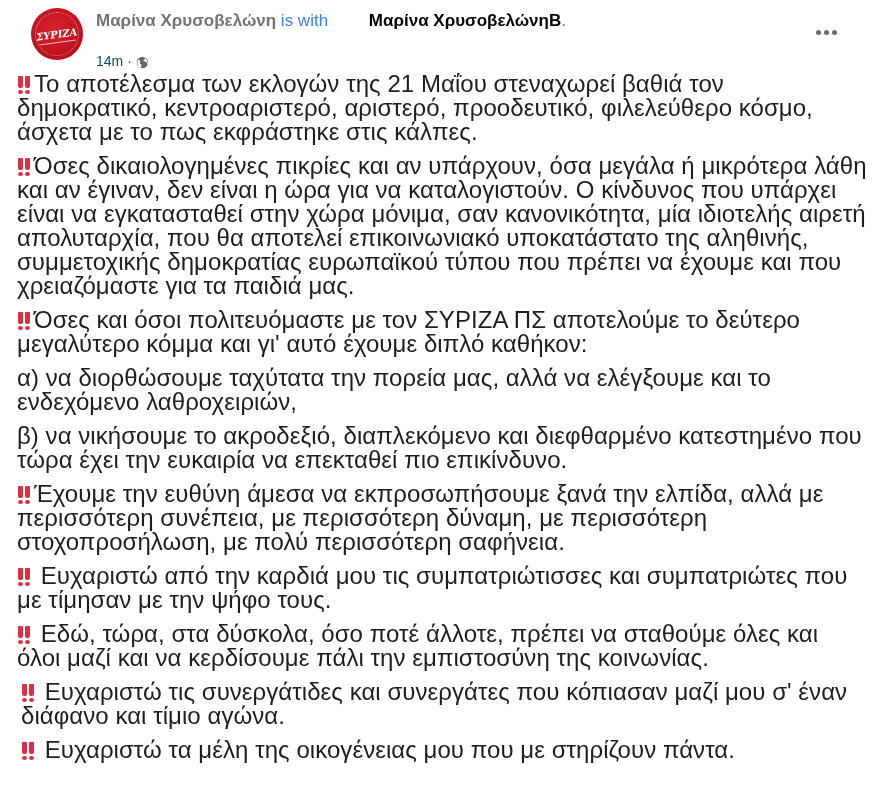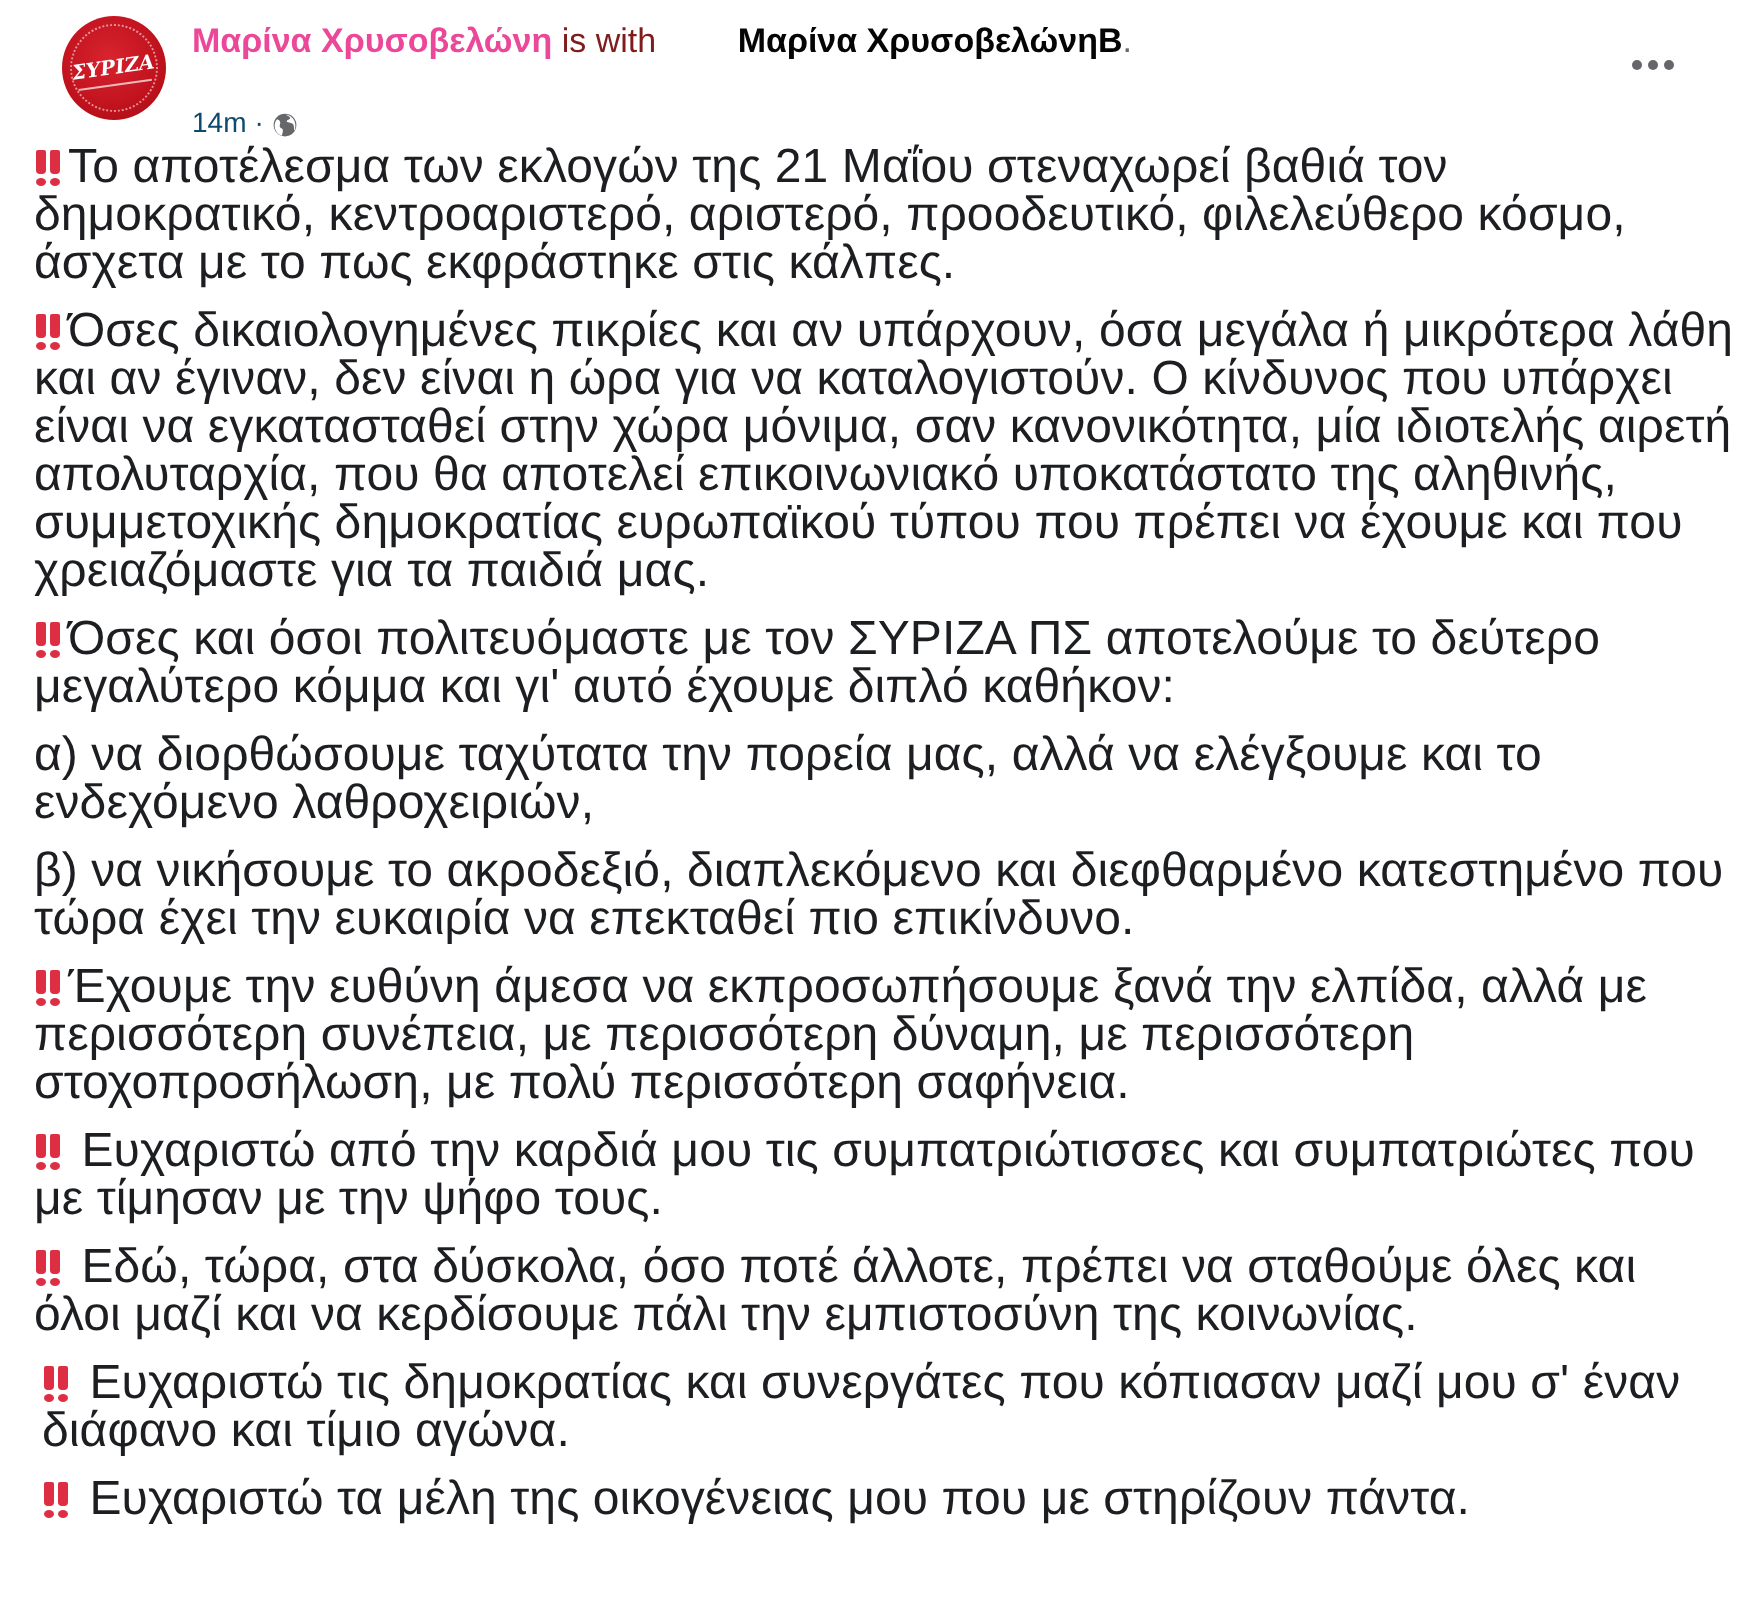--- a/index.html
+++ b/index.html
@@ -68,24 +68,24 @@
       left: 80px;
       top: 10px;
     }
     .title-line {
       font-size: 17px;
       line-height: 22px;
       white-space: nowrap;
     }
     .author-name {
       font-weight: bold;
-      color: #ec4899;
+      color: #737373;
     }
     .with-text {
-      color: #7f1d1d;
+      color: #3b82f6;
       font-weight: normal;
     }
     .tagged-name {
       font-weight: bold;
       color: #050505;
       padding-left: 36px;
     }
     .title-period {
       color: #65676b;
     }
@@ -226,18 +226,18 @@
     <p class="para"><span>α) να διορθώσουμε ταχύτατα την πορεία μας, αλλά να ελέγξουμε και το ενδεχόμενο λαθροχειριών,</span></p>
 
     <p class="para"><span>β) να νικήσουμε το ακροδεξιό, διαπλεκόμενο και διεφθαρμένο κατεστημένο που τώρα έχει την ευκαιρία να επεκταθεί πιο επικίνδυνο.</span></p>
 
     <p class="para"><span class="bang-icon"><i></i><i></i></span><span>Έχουμε την ευθύνη άμεσα να εκπροσωπήσουμε ξανά την ελπίδα, αλλά με περισσότερη συνέπεια, με περισσότερη δύναμη, με περισσότερη στοχοπροσήλωση, με πολύ περισσότερη σαφήνεια.</span></p>
 
     <p class="para"><span class="bang-icon"><i></i><i></i></span><span> Ευχαριστώ από την καρδιά μου τις συμπατριώτισσες και συμπατριώτες που με τίμησαν με την ψήφο τους.</span></p>
 
     <p class="para"><span class="bang-icon"><i></i><i></i></span><span> Εδώ, τώρα, στα δύσκολα, όσο ποτέ άλλοτε, πρέπει να σταθούμε όλες και όλοι μαζί και να κερδίσουμε πάλι την εμπιστοσύνη της κοινωνίας.</span></p>
 
-    <p class="para indent"><span class="bang-icon"><i></i><i></i></span><span> Ευχαριστώ τις δημοκρατίας και συνεργάτες που κόπιασαν μαζί μου σ' έναν διάφανο και τίμιο αγώνα.</span></p>
+    <p class="para indent"><span class="bang-icon"><i></i><i></i></span><span> Ευχαριστώ τις συνεργάτιδες και συνεργάτες που κόπιασαν μαζί μου σ' έναν διάφανο και τίμιο αγώνα.</span></p>
 
     <p class="para indent"><span class="bang-icon"><i></i><i></i></span><span> Ευχαριστώ τα μέλη της οικογένειας μου που με στηρίζουν πάντα.</span></p>
   </div>
 
 </div>
 
 </body></html>

